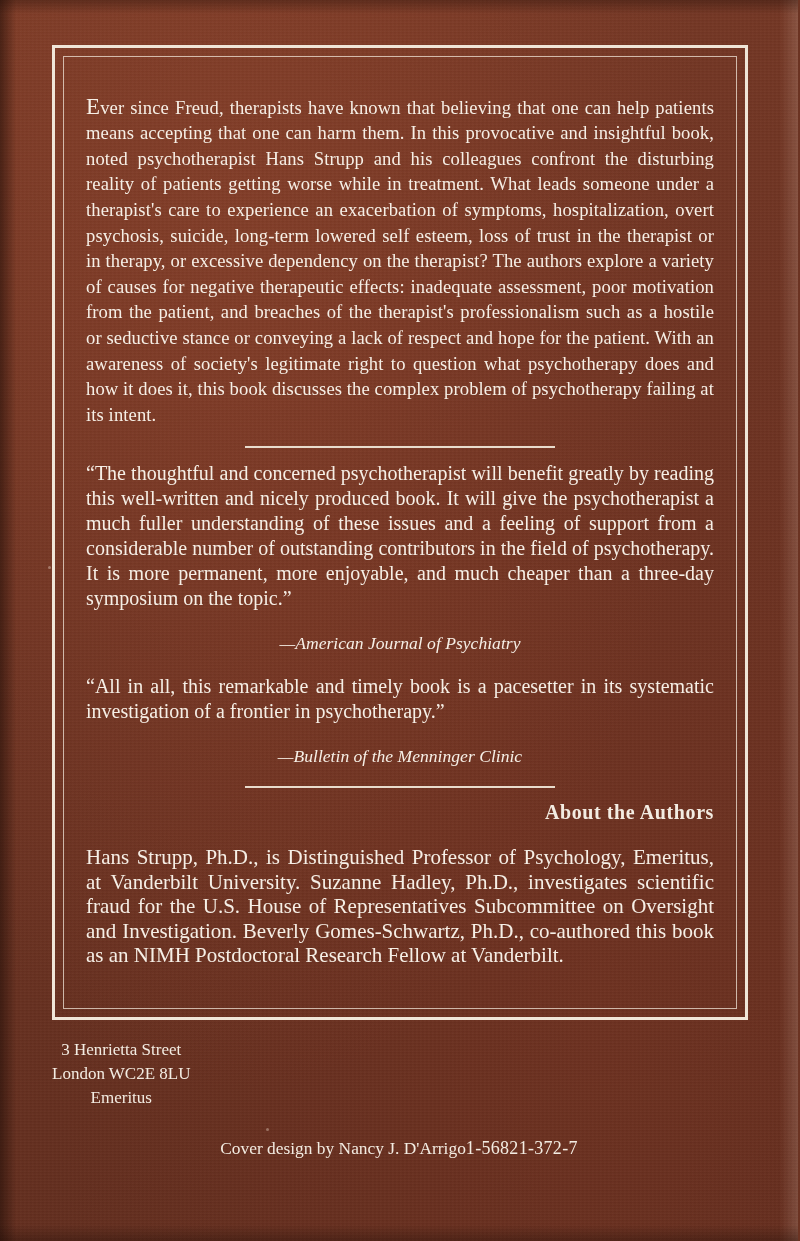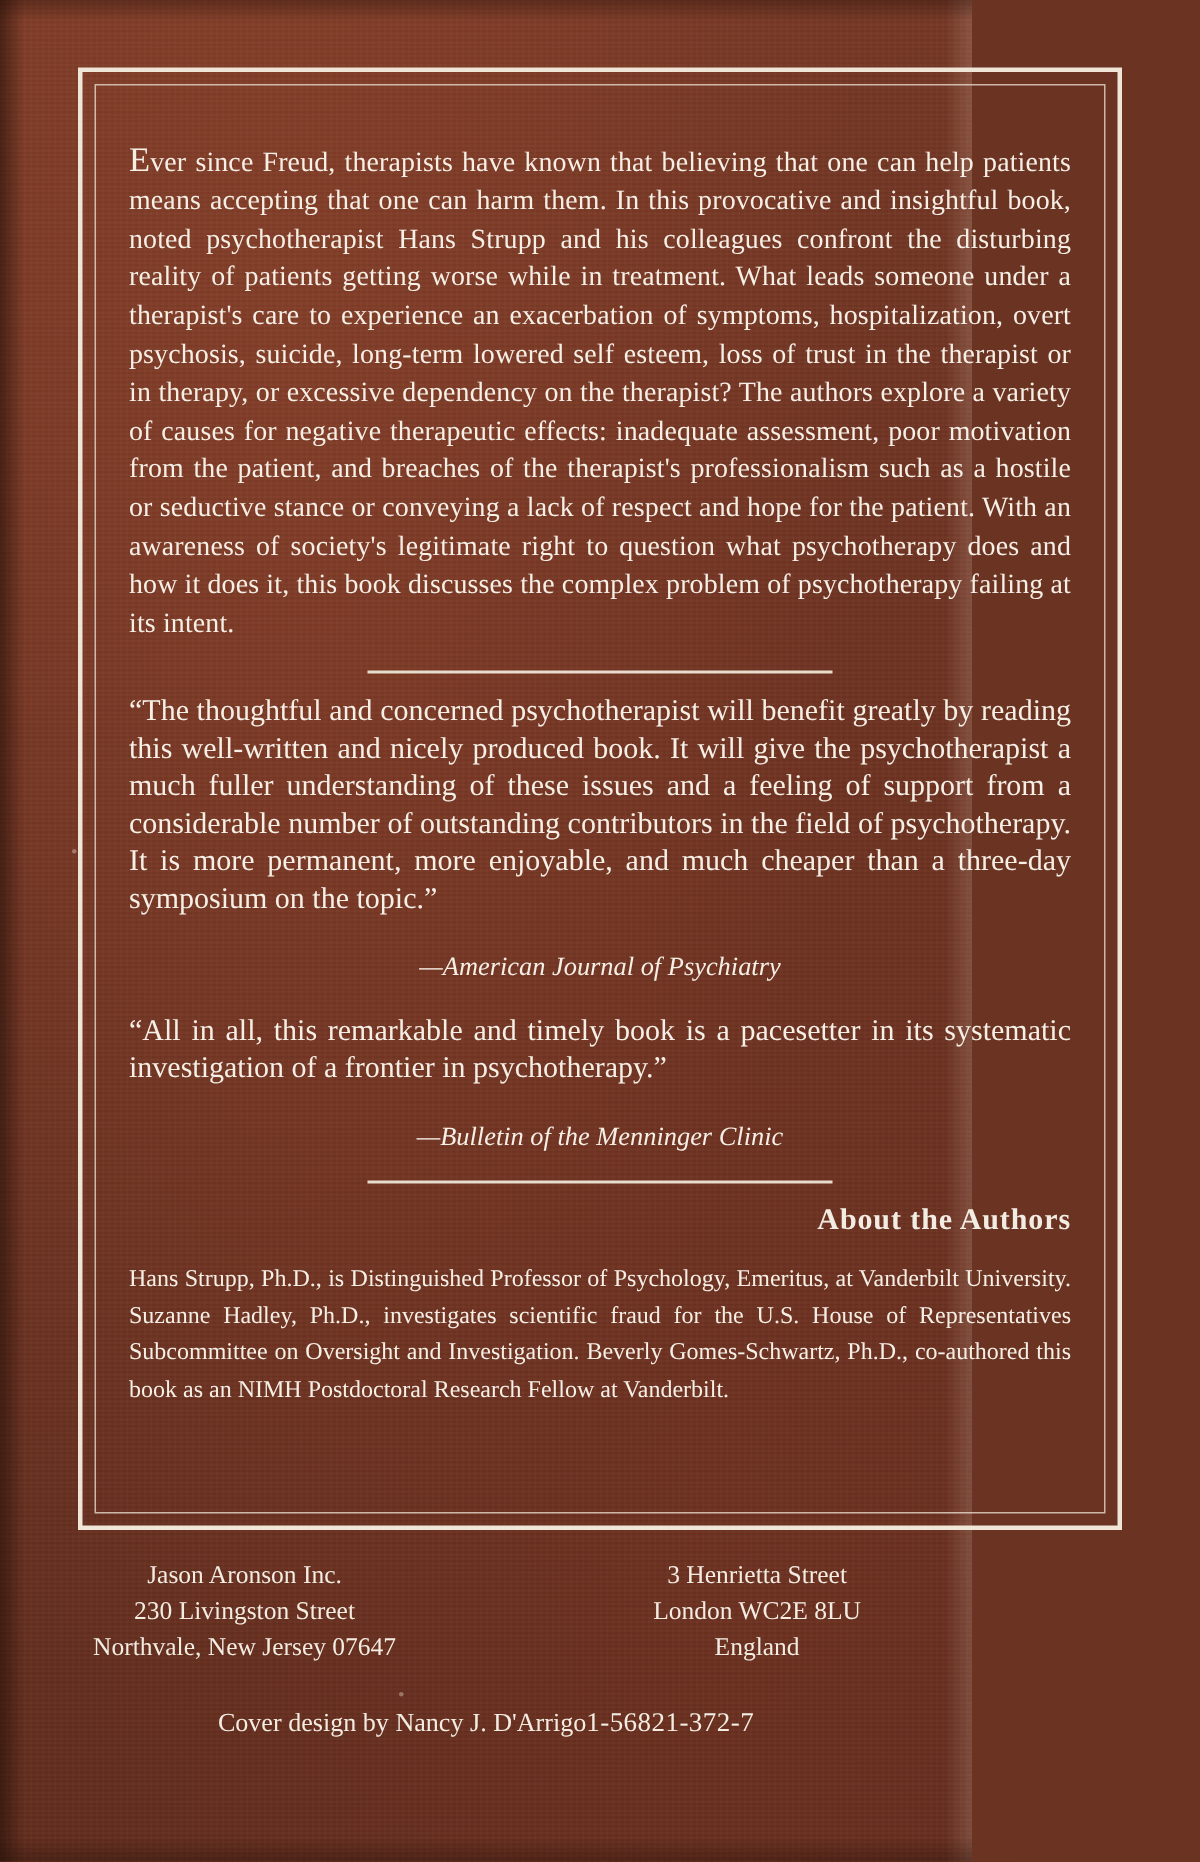--- a/index.html
+++ b/index.html
@@ -10,21 +10,21 @@
   body {
     width: 800px;
     height: 1241px;
     font-family: "Liberation Serif", serif;
     color: #f3ece2;
     overflow: hidden;
   }
 
   .cover {
     position: relative;
-    width: 648px;
+    width: 798px;
     height: 1241px;
     background:
       radial-gradient(ellipse at 30% 20%, rgba(150,70,45,0.45), rgba(0,0,0,0) 60%),
       radial-gradient(ellipse at 75% 80%, rgba(120,52,34,0.5), rgba(0,0,0,0) 65%),
       linear-gradient(160deg, #7a3a26 0%, #6d3322 40%, #5f2c1d 100%);
     box-sizing: border-box;
   }
 
   
   .cover::before {
@@ -124,21 +124,21 @@
   }
 
   .about-title {
     text-align: right;
     font-weight: bold;
     font-size: 20px;
     letter-spacing: 0.6px;
     margin: 4px 0 10px 0;
   }
   .about-body {
-    font-size: 16px;
+    font-size: 21px;
     line-height: 24.6px;
     text-align: justify;
     color: #f6efe6;
   }
 
   .colophon {
     position: absolute;
     left: 52px;
     right: 52px;
     top: 1038px;
@@ -206,29 +206,24 @@
 
       <div class="rule"></div>
 
       <div class="about-title">About the Authors</div>
       <p class="about-body">Hans Strupp, Ph.D., is Distinguished Professor of Psychology, Emeritus, at Vanderbilt University. Suzanne Hadley, Ph.D., investigates scientific fraud for the U.S. House of Representatives Subcommittee on Oversight and Investigation. Beverly Gomes-Schwartz, Ph.D., co-authored this book as an NIMH Postdoctoral Research Fellow at Vanderbilt.</p>
 
     </div>
   </div>
 
   <div class="colophon">
-    <div class="addr left">
-      <div>Jason Aronson Inc.</div>
-      <div>230 Livingston Street</div>
-      <div>Northvale, New Jersey 07647</div>
-    </div>
     <div class="addr right">
       <div>3 Henrietta Street</div>
       <div>London WC2E  8LU</div>
-      <div>England</div>
+      <div>Emeritus</div>
     </div>
   </div>
 
   <div class="footer">
     <div class="designer">Cover design by Nancy J. D'Arrigo</div>
     <div class="isbn">1-56821-372-7</div>
   </div>
 </div>
 
 </body></html>

